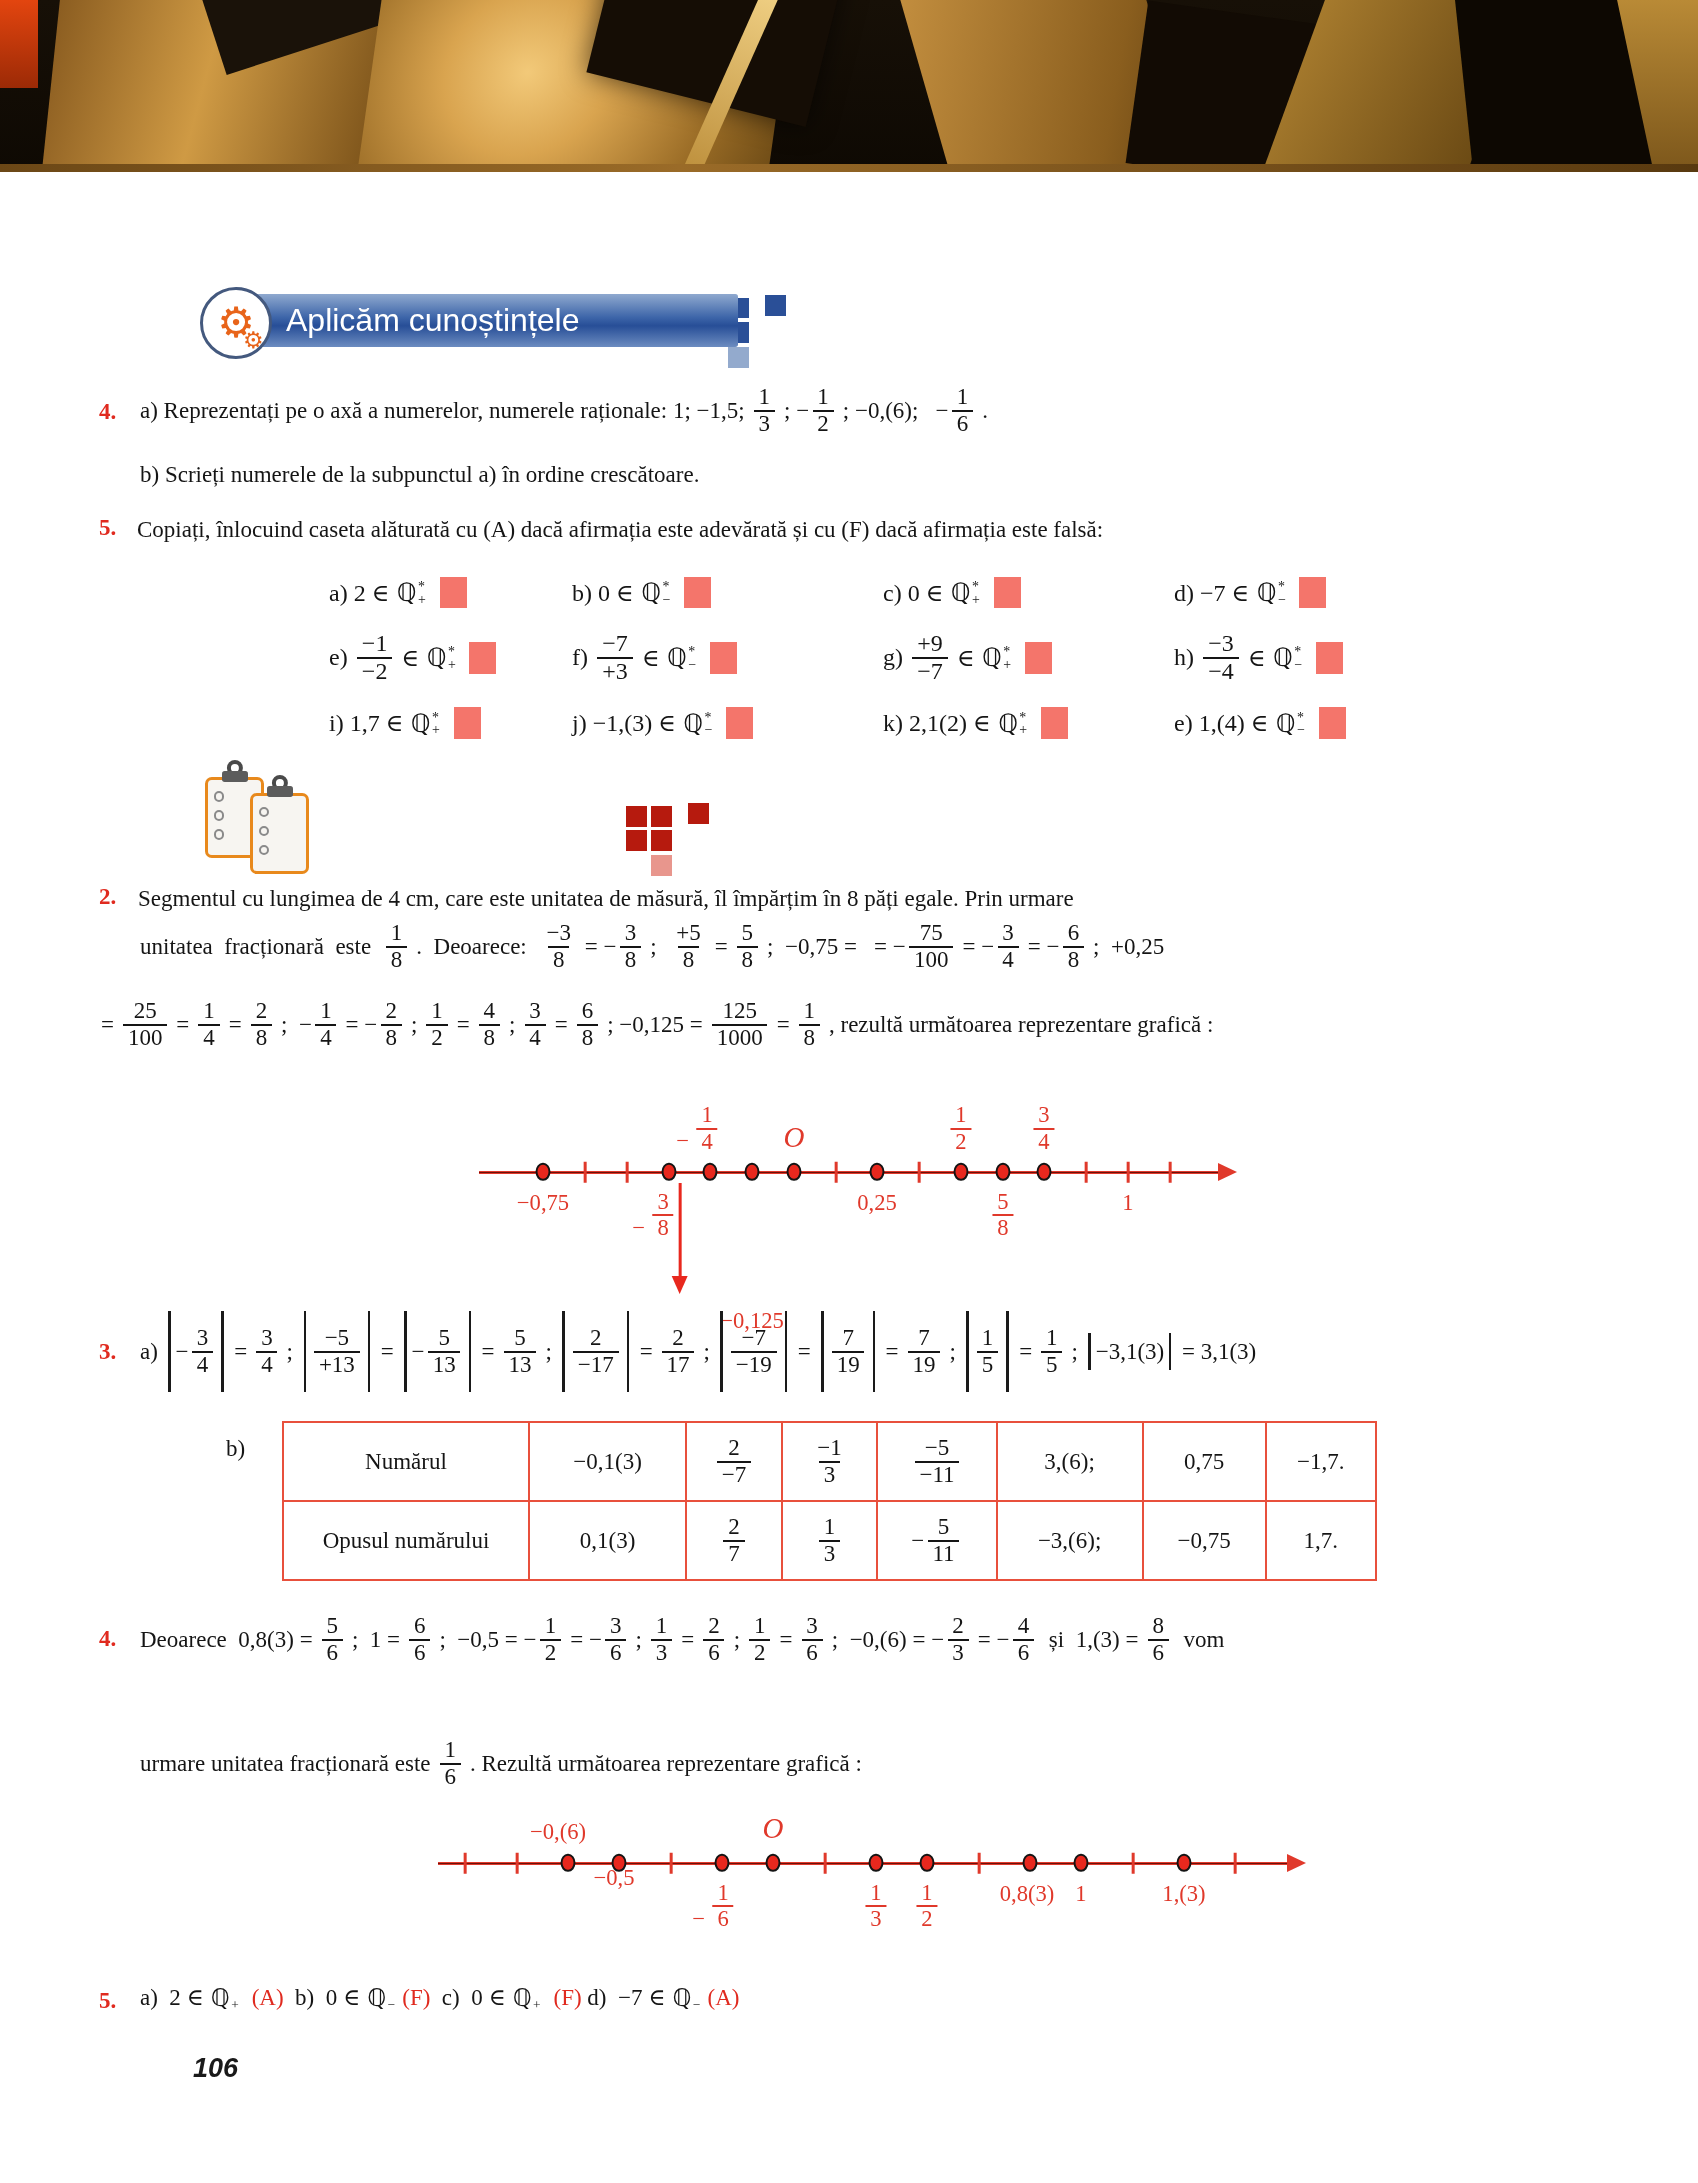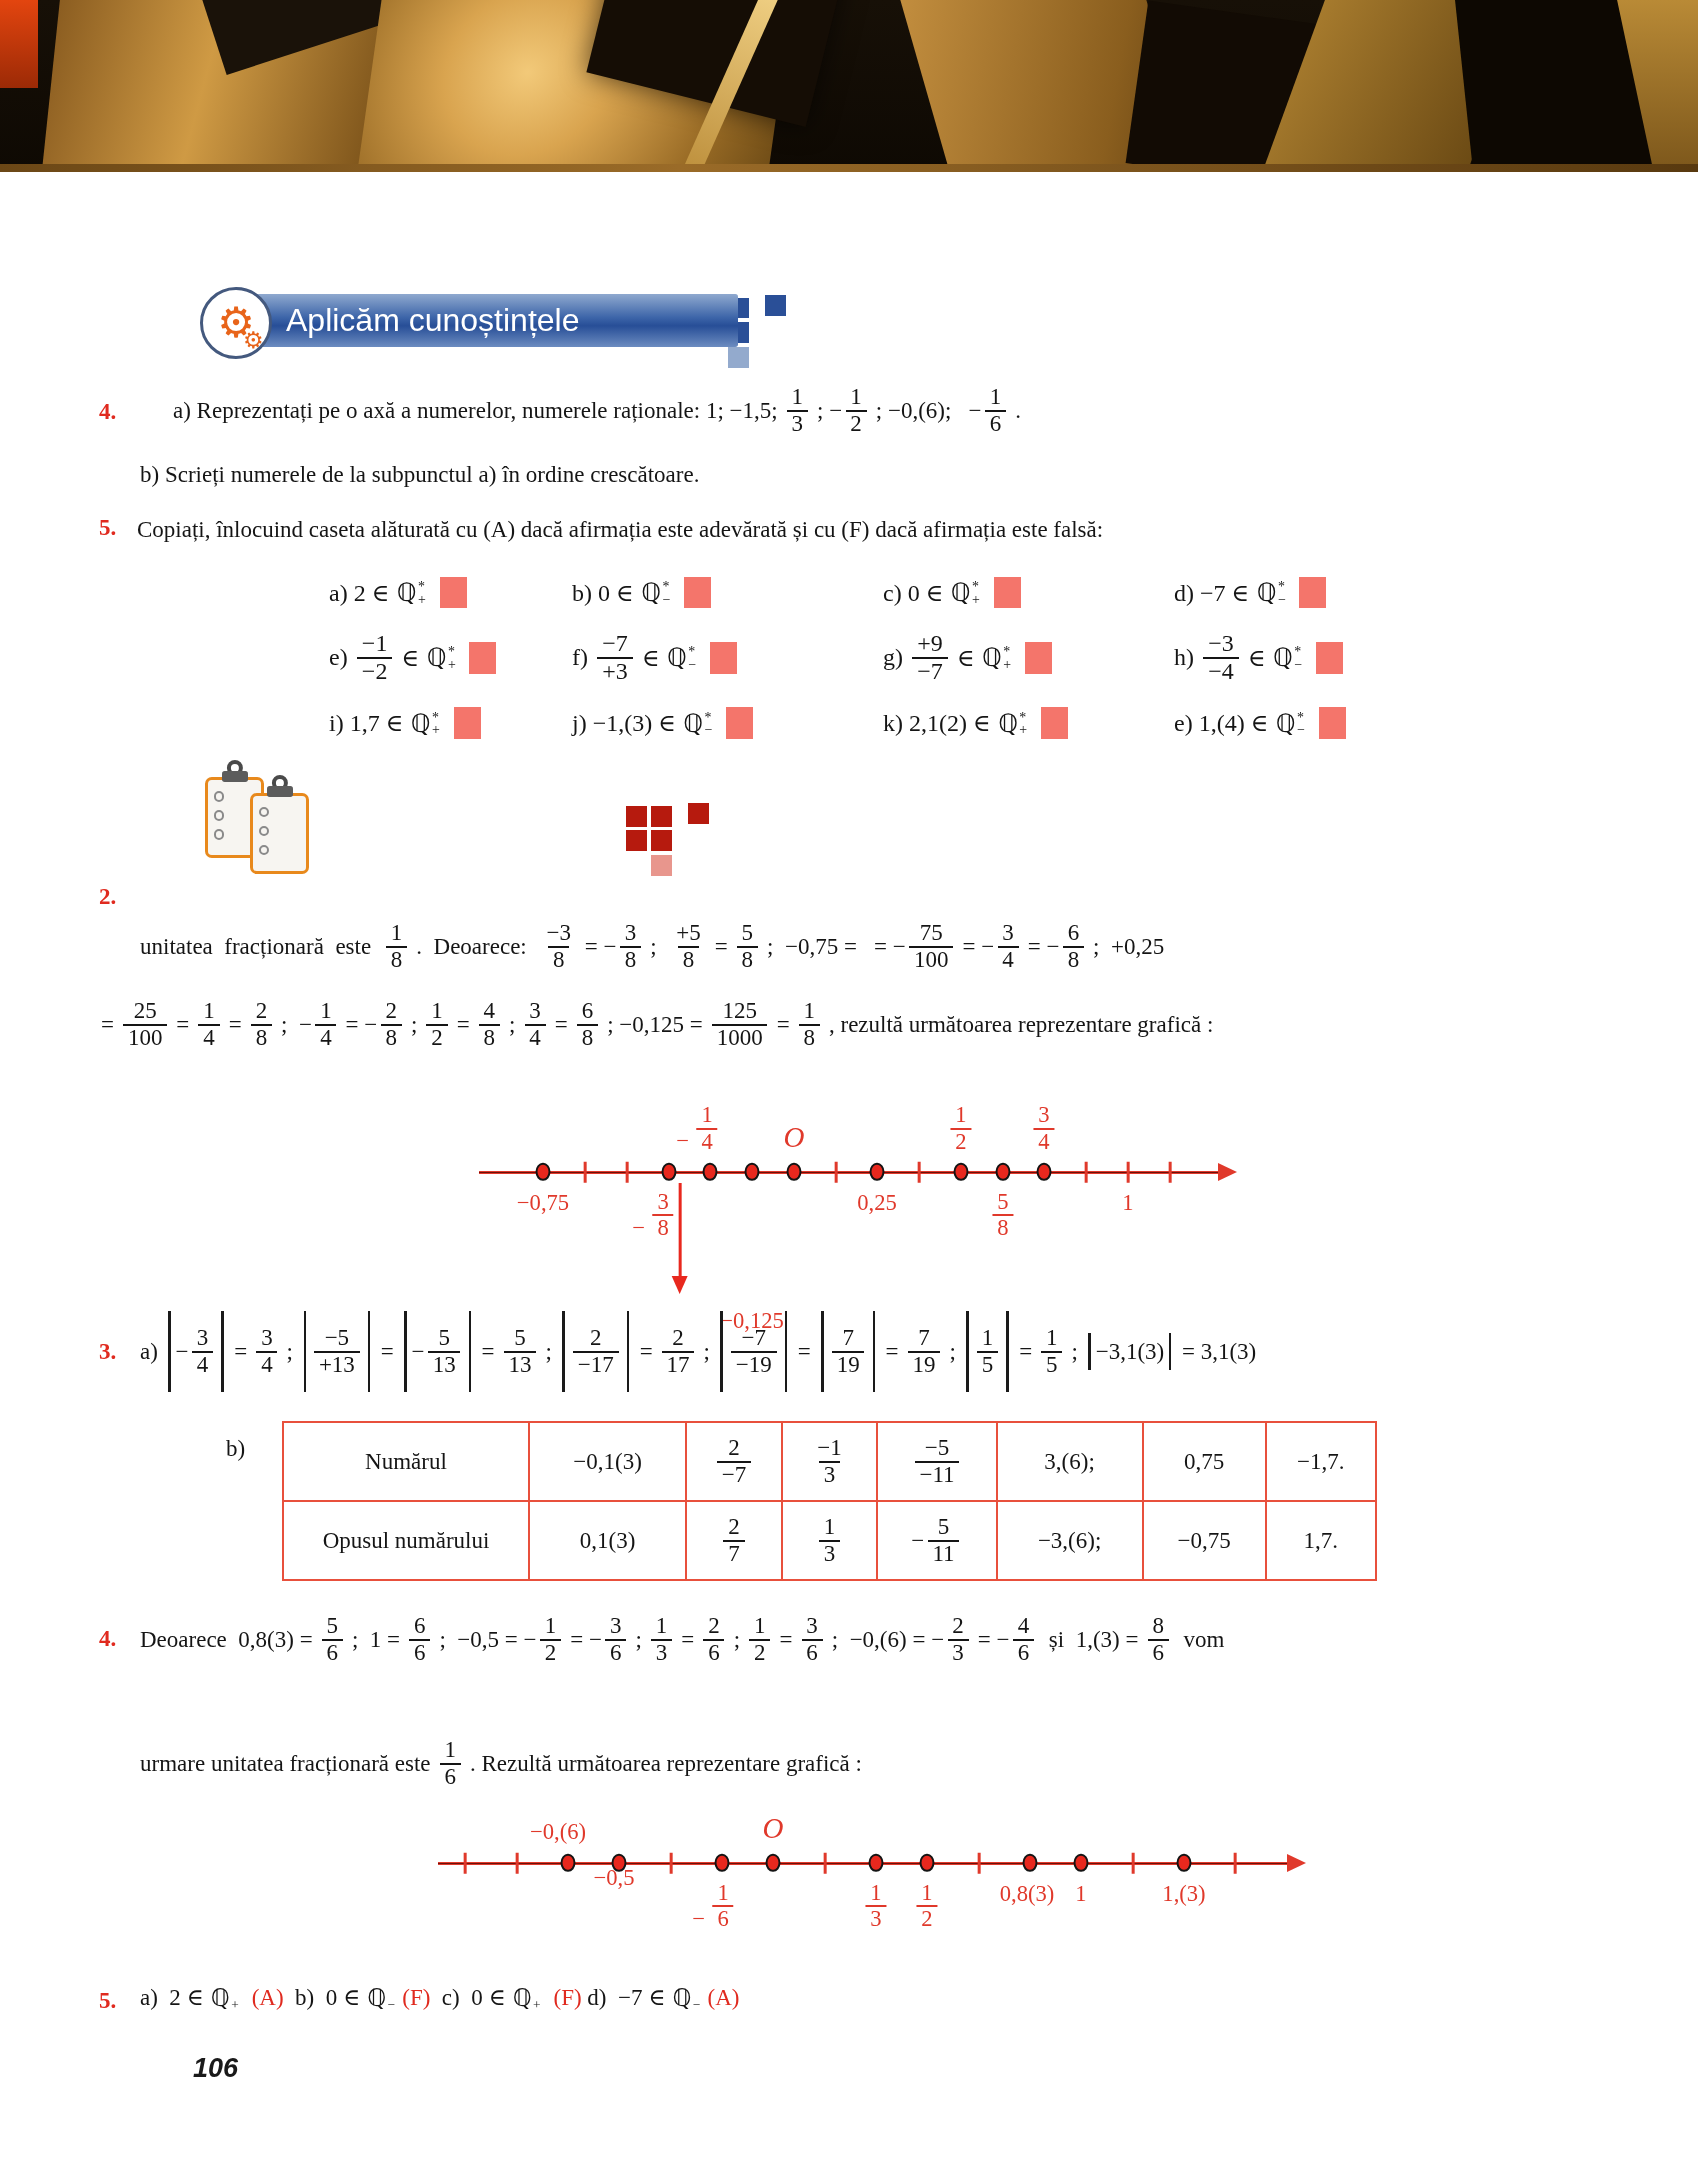--- a/index.html
+++ b/index.html
@@ -122,21 +122,21 @@
       <span class="sq-d1"></span>
         <span class="sq-d2"></span>
         <span class="sq-d3"></span>
       <span class="sq-d4"></span>
         <span class="sq-d5"></span>
         <span class="sq-d6"></span>
     </div>
   </div>
 
   <span class="exnum" style="left:99px;top:399px;">4.</span>
-  <div class="tline" style="left:140px;top:373px;height:75px;margin-left:33px;">
+  <div class="tline" style="left:140px;top:373px;height:75px;">
       <span class="tk">a) Reprezentați pe o axă a numerelor, numerele raționale: 1; −1,5; </span>
       <span class="frac">
         <span class="fn">1</span>
         <span class="fd">3</span>
       </span>
       <span class="tk"> ; −</span>
       <span class="frac">
         <span class="fn">1</span>
         <span class="fd">2</span>
       </span>
@@ -329,20 +329,23 @@
       <span class="sq-d1"></span>
         <span class="sq-d2"></span>
         <span class="sq-d3"></span>
       <span class="sq-d4"></span>
         <span class="sq-d5"></span>
         <span class="sq-d6"></span>
     </div>
   </div>
 
   <span class="exnum" style="left:99px;top:884px;">2.</span>
+  <div class="tline" style="left:138px;top:884px;height:30px;">
+    <span class="tk">Segmentul cu lungimea de 4 cm, care este unitatea de măsură, îl împărțim în 8 păți egale. Prin urmare</span>
+  </div>
   <div class="tline" style="left:140px;top:902px;height:90px;">
       <span class="tk">unitatea  fracționară  este  </span>
       <span class="frac">
         <span class="fn">1</span>
         <span class="fd">8</span>
       </span>
       <span class="tk"> .  Deoarece:  </span>
       <span class="frac">
         <span class="fn">−3</span>
         <span class="fd">8</span>

